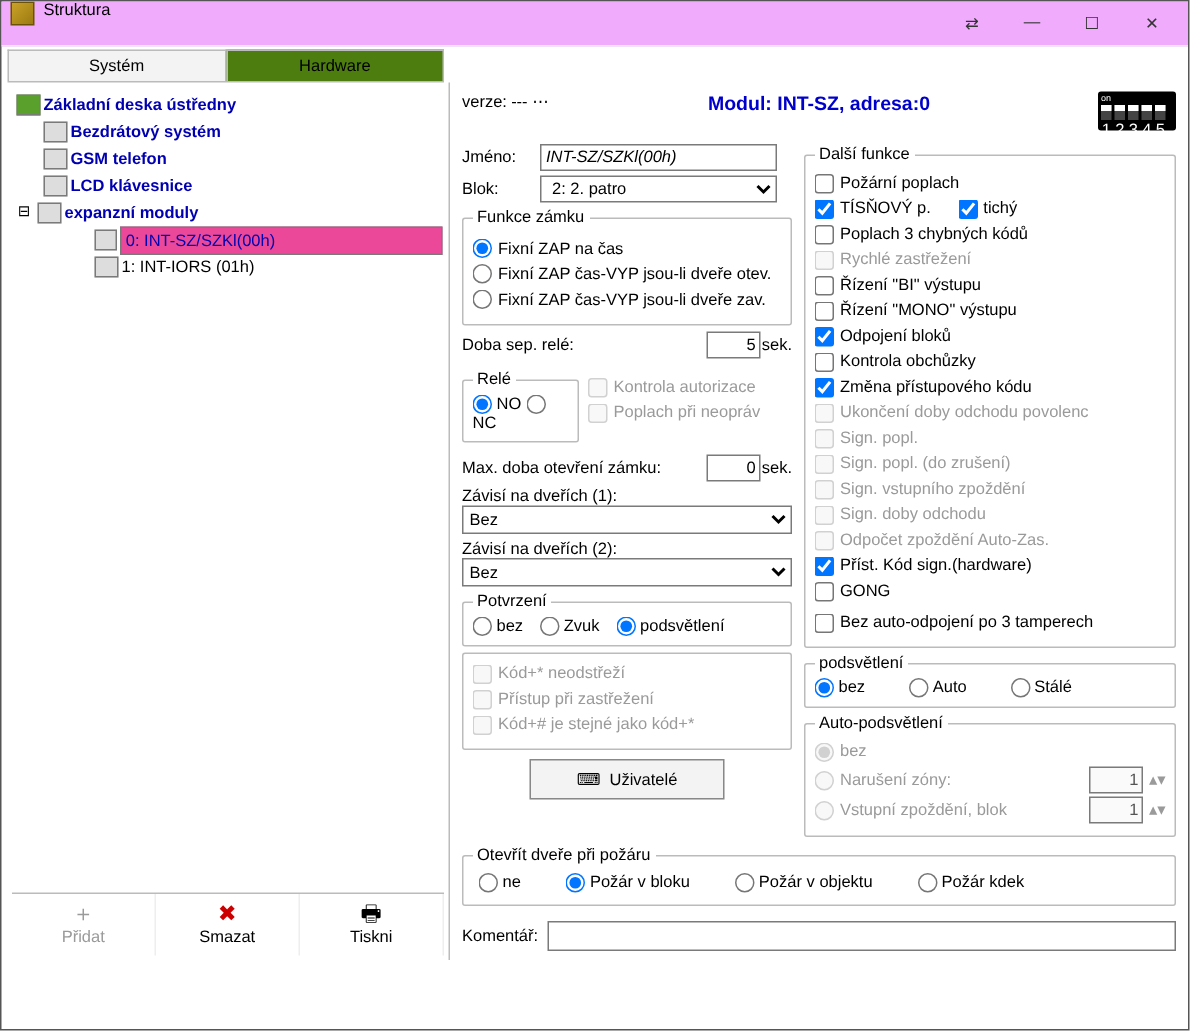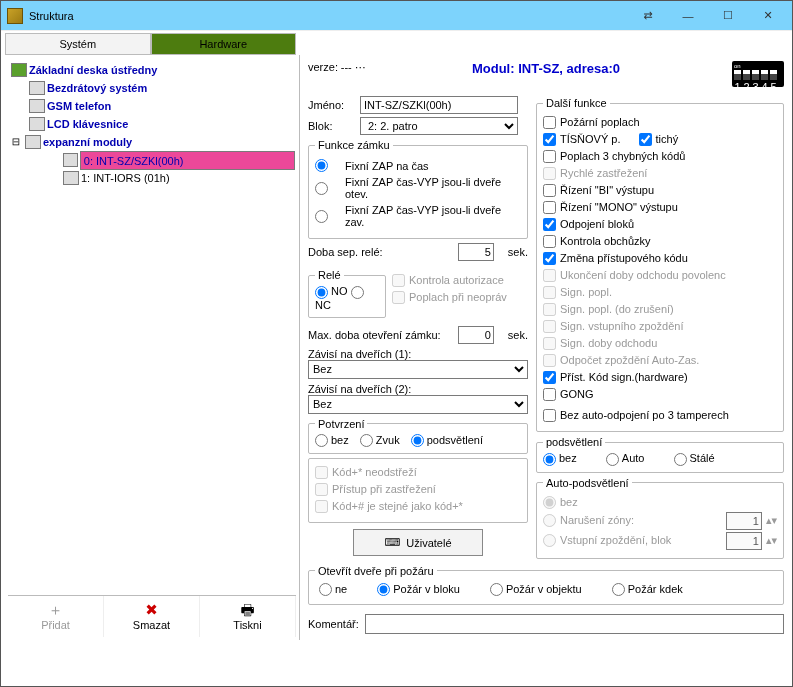--- a/index.html
+++ b/index.html
@@ -1,17 +1,17 @@
 <!DOCTYPE html>
 <html><head>
 <meta charset="utf-8">
 <style>
 *{box-sizing:border-box;font-family:"Tahoma",sans-serif;font-size:11px;margin:0;padding:0}
 body{background:#fff;width:793px;height:687px;overflow:hidden;border:1px solid #555;position:relative}
-.titlebar{height:30px;background:#7dd3fc;display:flex;align-items:center;padding:0 4px 0 6px;border-bottom:1px solid #eee}
+.titlebar{height:30px;background:#f0abfc;display:flex;align-items:flex-start;padding:0 4px 0 6px;border-bottom:1px solid #eee}
 .titlebar .ico{width:16px;height:16px;background:linear-gradient(135deg,#c9a227,#9c7a12);border:1px solid #6b5207;margin-right:6px}
 .titlebar .ttl{flex:1}
 .titlebar .winbtn{width:40px;height:28px;display:flex;align-items:center;justify-content:center;color:#333}
 .tabs{display:flex;border-bottom:1px solid #bbb;height:22px;width:291px;margin:2px 0 0 4px}
 .tab{flex:1;text-align:center;line-height:20px;border:1px solid #bbb;border-bottom:none;background:#f3f3f3}
 .tab.active{background:#4d7c0f}
 .cols{display:flex;height:585px}
 .left{width:295px;border-right:1px solid #bbb;padding:4px 2px;position:relative;margin-left:4px}
 .tree{padding:2px;font-family:"Courier New",monospace;font-size:13px;color:#0000b0;line-height:18px}
 .tree .row{display:flex;align-items:center;height:18px;white-space:nowrap}
@@ -37,21 +37,21 @@
 .hdr .dip .nums{color:#fff;font-size:6px;display:flex;gap:2px}
 .hdr .dip .nums span{width:7px;text-align:center}
 .formrow{display:flex;align-items:center;margin:3px 0}
 .formrow label{width:52px}
 .formrow input[type=text],.formrow select{border:1px solid #7a7a7a;padding:1px 3px;height:18px;background:#fff}
 fieldset{border:1px solid #bbb;border-radius:2px;margin:4px 0;padding:4px 6px 6px 6px;min-width:0}
 legend{padding:0 3px;font-size:11px}
 .twocol{display:flex;gap:8px}
 .twocol>.c1{width:220px}
 .twocol>.c2{flex:1}
-.rrow{display:flex;align-items:center;margin:4px 0;gap:14px}
+.rrow{display:flex;align-items:center;margin:4px 0;gap:1px}
 input[type=radio],input[type=checkbox]{margin:0 3px 0 0;vertical-align:middle}
 .num{width:36px;border:1px solid #7a7a7a;text-align:right;padding:1px 2px;height:18px}
 .sel{width:100%;border:1px solid #7a7a7a;height:19px;background:#fff}
 .dis{color:#9a9a9a}
 .chk{display:flex;align-items:center;margin:2px 0;line-height:15px}
 .chk input{margin-right:4px}
 .ubtn{display:flex;align-items:center;justify-content:center;gap:6px;border:1px solid #888;background:#f3f3f3;padding:6px;margin:6px auto 0;width:130px}
 .firegrp{margin-top:2px}
 .firegrp .opts{display:flex;gap:30px;align-items:center;padding:2px 4px}
 .comrow{position:absolute;left:8px;right:8px;bottom:6px;display:flex;align-items:center;gap:6px}
@@ -134,21 +134,21 @@
             <span>4</span>
             <span>5</span>
           </div>
    </div>
   </div>
 
   <div class="twocol">
    <div class="c1">
     <div class="formrow">
             <label>Jméno:</label>
-            <input type="text" style="width: 158px;" value="INT-SZ/SZKl(00h)">
+            <input type="text" style="width: 158px; font-style: italic;" value="INT-SZ/SZKl(00h)">
           </div>
     <div class="formrow">
             <label>Blok:</label>
             <select class="sel" style="width:158px"><option>2: 2. patro</option></select>
           </div>
 
     <fieldset>
      <legend>Funkce zámku</legend>
      <div class="rrow">
               <input type="radio" checked="" style="">

